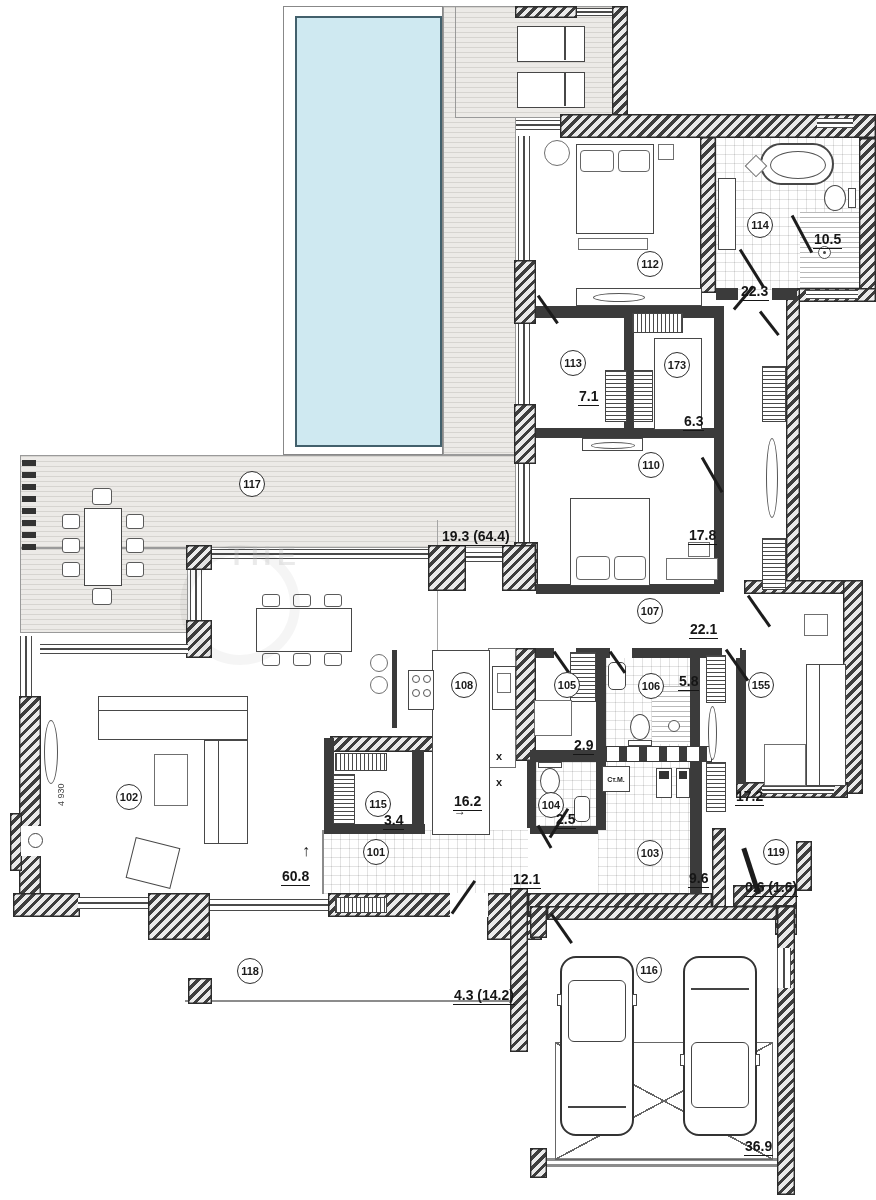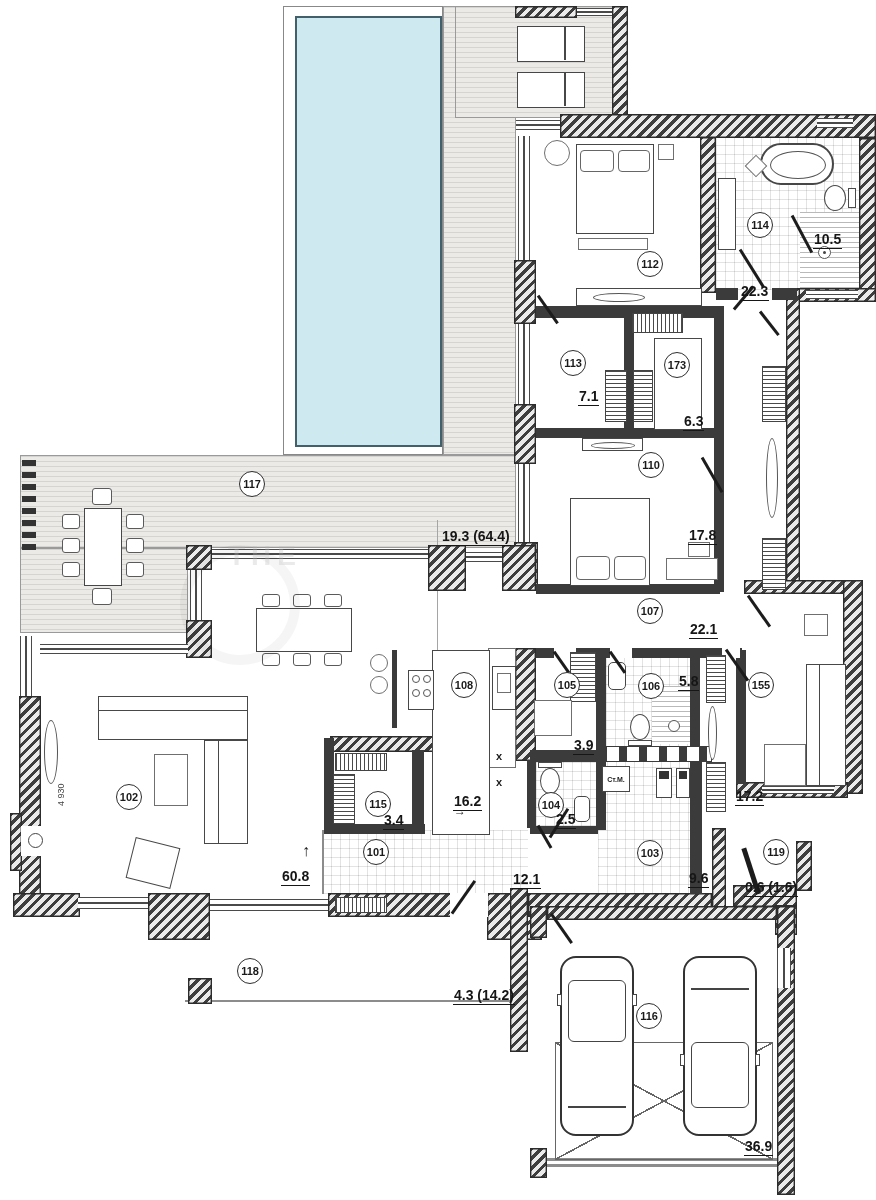--- a/index.html
+++ b/index.html
@@ -329,30 +329,30 @@
   <div class="rc" style="left:638px;top:673px">106</div>
   <div class="rc" style="left:637px;top:598px">107</div>
   <div class="rc" style="left:451px;top:672px">108</div>
   <div class="rc" style="left:748px;top:672px">155</div>
   <div class="rc" style="left:638px;top:452px">110</div>
   <div class="rc" style="left:664px;top:352px">173</div>
   <div class="rc" style="left:637px;top:251px">112</div>
   <div class="rc" style="left:560px;top:350px">113</div>
   <div class="rc" style="left:747px;top:212px">114</div>
   <div class="rc" style="left:365px;top:791px">115</div>
-  <div class="rc" style="left:636px;top:1003px">116</div>
+  <div class="rc" style="left:636px;top:957px">116</div>
   <div class="rc" style="left:239px;top:471px">117</div>
   <div class="rc" style="left:237px;top:958px">118</div>
   <div class="rc" style="left:763px;top:839px">119</div>
 
   <div class="al" style="left:512px;top:872px">12.1</div>
   <div class="al" style="left:281px;top:869px">60.8</div>
   <div class="al" style="left:688px;top:871px">9.6</div>
   <div class="al" style="left:555px;top:812px">2.5</div>
-  <div class="al" style="left:573px;top:738px">3.9</div>
+  <div class="al" style="left:573px;top:738px">2.9</div>
   <div class="al" style="left:678px;top:674px">5.8</div>
   <div class="al" style="left:689px;top:622px">22.1</div>
   <div class="al" style="left:453px;top:794px">16.2</div>
   <div class="al" style="left:735px;top:789px">17.2</div>
   <div class="al" style="left:688px;top:528px">17.8</div>
   <div class="al" style="left:683px;top:414px">6.3</div>
   <div class="al" style="left:740px;top:284px">22.3</div>
   <div class="al" style="left:578px;top:389px">7.1</div>
   <div class="al" style="left:813px;top:232px">10.5</div>
   <div class="al" style="left:383px;top:813px">3.4</div>

